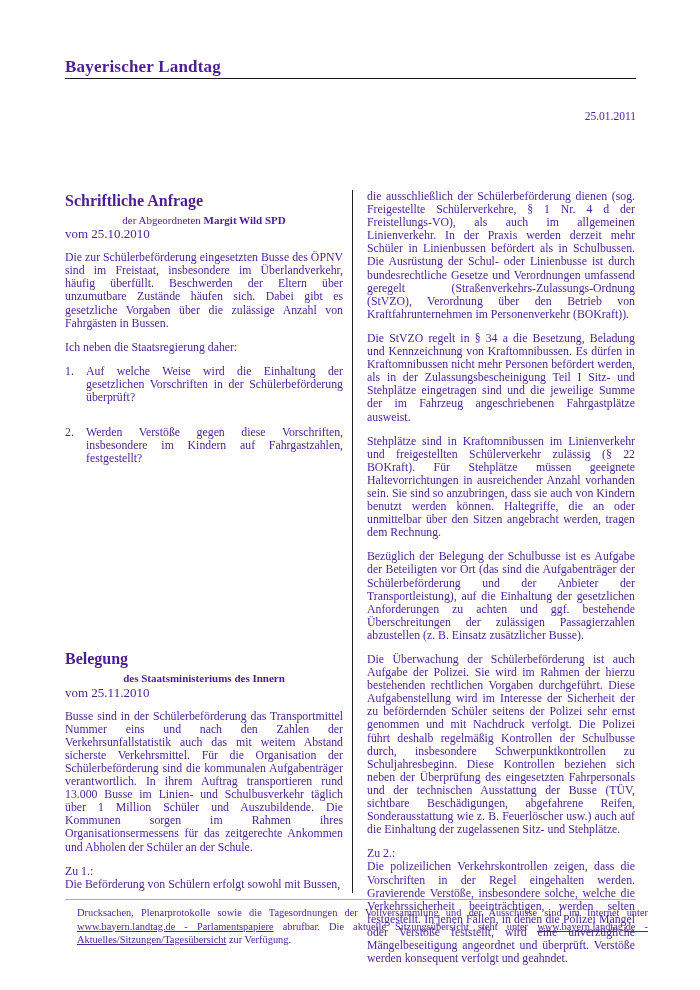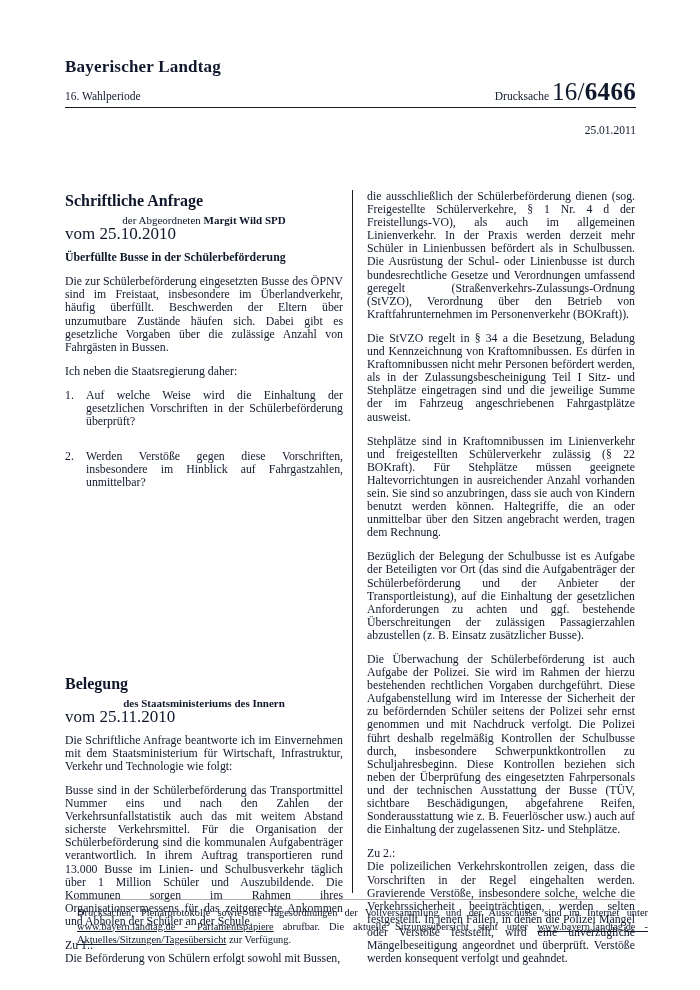--- a/index.html
+++ b/index.html
@@ -2,59 +2,59 @@
 <html><head>
 <meta charset="utf-8">
 <style>
   html,body{margin:0;padding:0;background:#e9e9e9;}
   .page{
     position:relative;
     width:700px;height:990px;
     background:#ffffff;
     margin:0 auto;
     font-family:"Liberation Serif","DejaVu Serif",serif;
-    color:#0f172a;
+    color:#4c1d95;
     overflow:hidden;
   }
   
   .masthead{
     position:absolute;left:65px;top:57px;width:571px;
     border-bottom:1.5px solid #1c1c1c;
     padding-bottom:1px;
   }
   .masthead-title{font-size:17px;font-weight:bold;letter-spacing:.2px;line-height:20px;}
   .masthead-row{display:flex;justify-content:space-between;align-items:baseline;margin-top:1px;}
   .period{font-size:11.5px;}
   .doc{font-size:11.5px;white-space:nowrap;}
   .doc-big{font-size:25px;letter-spacing:.3px;}
   .doc-prefix{font-weight:normal;}
   .doc-num{font-weight:bold;}
   .issue-date{
-    position:absolute;top:124px;right:64px;
+    position:absolute;top:110px;right:64px;
     font-size:11.5px;
   }
   
   .doc-body{
     position:absolute;left:65px;top:190px;width:571px;
     display:flex;
   }
   .col-left{width:278px;flex:none;}
   .divider{width:1px;flex:none;background:#1c1c1c;height:703px;margin-left:9px;}
   .col-right{width:268px;flex:none;margin-left:14px;}
   .doc-body p{
     margin:0 0 11px 0;
     font-size:11.8px;line-height:13.1px;
     text-align:justify;
   }
   .section-title{
     font-size:16px;font-weight:bold;line-height:22px;margin:0 0 2px 0;
   }
   .byline{font-size:11px;line-height:13.1px;text-align:center;}
   .byline b{font-weight:bold;}
-  .dateline{font-size:17px;line-height:13.1px;margin-bottom:11px;}
+  .dateline{font-size:13px;line-height:13.1px;margin-bottom:11px;}
   .subject{font-size:11.8px;line-height:13.1px;font-weight:bold;margin-bottom:11px;}
   .lead{margin-bottom:11px;}
   .q{display:flex;margin-bottom:11px;}
   .q-num{width:21px;flex:none;font-size:11.8px;line-height:13.1px;}
   .q-text{flex:1;font-size:11.8px;line-height:13.1px;text-align:justify;margin:0;}
   .answer-section{margin-top:172px;}
   .zu-block{margin-bottom:14px;}
   .zu-label{font-size:11.8px;line-height:13.1px;}
   .zu-text{margin:0;}
   
@@ -68,55 +68,49 @@
   }
   .footer-link{text-decoration:underline;}
 </style>
 </head>
 <body>
 
 <div class="page">
 
   <div class="masthead">
     <div class="masthead-title">Bayerischer Landtag</div>
-    <div class="masthead-row">
-      <span class="period">16. Wahlperiode</span>
-      <span class="doc"><span>Drucksache</span>&nbsp;<span class="doc-big"><span class="doc-prefix">16/</span><span class="doc-num">6466</span></span></span>
-    </div>
   </div>
   <div class="issue-date">25.01.2011</div>
 
   <div class="doc-body">
 
     <div class="col-left">
       <h1 class="section-title">Schriftliche Anfrage</h1>
       <div class="byline"><span>der Abgeordneten </span><b>Margit Wild SPD</b></div>
       <div class="dateline">vom 25.10.2010</div>
 
-      <div class="subject">Überfüllte Busse in der Schülerbeförderung</div>
 
       <p>Die zur Schülerbeförderung eingesetzten Busse des ÖPNV sind im Freistaat, insbesondere im Überlandverkehr, häufig überfüllt. Beschwerden der Eltern über unzumutbare Zustände häufen sich. Dabei gibt es gesetzliche Vorgaben über die zulässige Anzahl von Fahrgästen in Bussen.</p>
 
       <p class="lead">Ich neben die Staatsregierung daher:</p>
 
       <div class="q">
         <span class="q-num">1.</span>
         <p class="q-text">Auf welche Weise wird die Einhaltung der gesetzlichen Vorschriften in der Schülerbeförderung überprüft?</p>
       </div>
       <div class="q">
         <span class="q-num">2.</span>
-        <p class="q-text">Werden Verstöße gegen diese Vorschriften, insbesondere im Hinblick auf Fahrgastzahlen, unmittelbar?</p>
+        <p class="q-text">Werden Verstöße gegen diese Vorschriften, insbesondere im Kindern auf Fahrgastzahlen, festgestellt?</p>
       </div>
 
       <div class="answer-section">
         <h1 class="section-title">Belegung</h1>
         <div class="byline"><b>des Staatsministeriums des Innern</b></div>
         <div class="dateline">vom 25.11.2010</div>
 
-        <p>Die Schriftliche Anfrage beantworte ich im Einvernehmen mit dem Staatsministerium für Wirtschaft, Infrastruktur, Verkehr und Technologie wie folgt:</p>
         <p>Busse sind in der Schülerbeförderung das Transportmittel Nummer eins und nach den Zahlen der Verkehrsunfallstatistik auch das mit weitem Abstand sicherste Verkehrsmittel. Für die Organisation der Schülerbeförderung sind die kommunalen Aufgabenträger verantwortlich. In ihrem Auftrag transportieren rund 13.000 Busse im Linien- und Schulbusverkehr täglich über 1 Million Schüler und Auszubildende. Die Kommunen sorgen im Rahmen ihres Organisationsermessens für das zeitgerechte Ankommen und Abholen der Schüler an der Schule.</p>
 
         <div class="zu-block">
           <div class="zu-label">Zu 1.:</div>
           <p class="zu-text">Die Beförderung von Schülern erfolgt sowohl mit Bussen,</p>
         </div>
       </div>
     </div>
 
     <div class="divider"></div>

